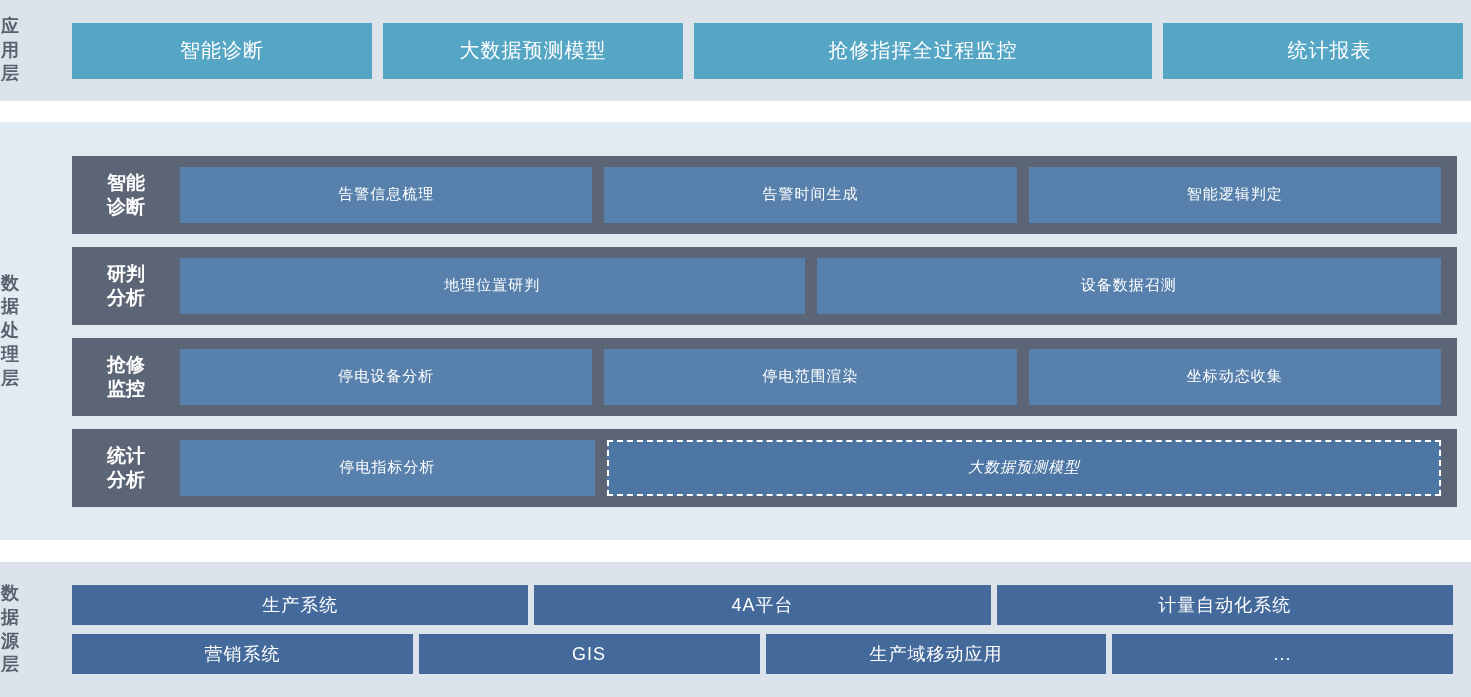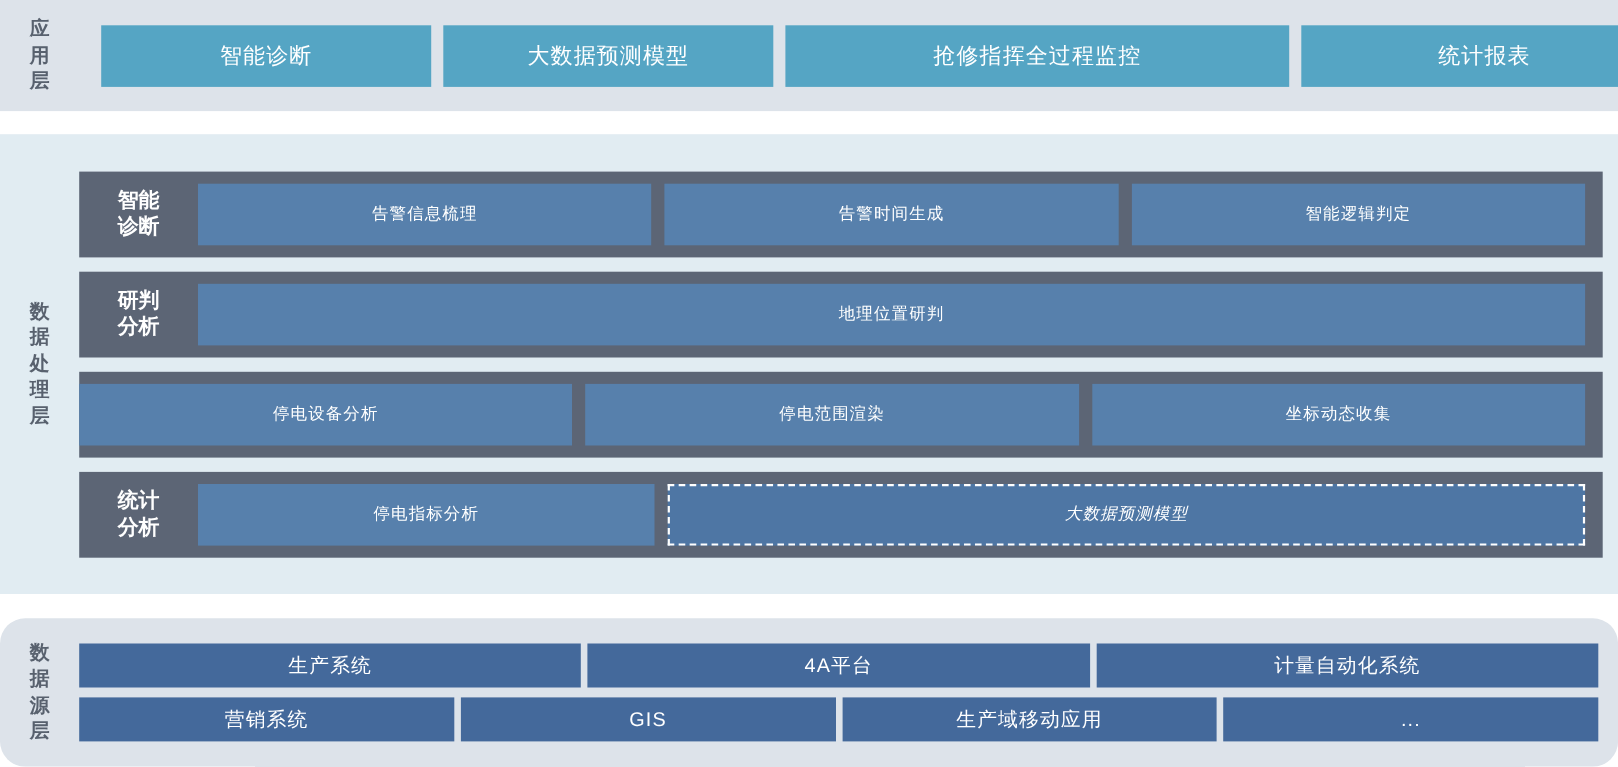--- a/index.html
+++ b/index.html
@@ -24,29 +24,29 @@
   .layer {
     position: absolute;
     left: 0;
     width: 1471px;
     display: flex;
     align-items: stretch;
   }
 
   .layer-app   { top: 0;   height: 101px; background: #dde3ea; }
   .layer-proc  { top: 122px; height: 418px; background: #e1ecf2; }
-  .layer-src   { top: 562px; height: 135px; background: #dde3ea; border-radius: 23px; }
+  .layer-src   { top: 562px; height: 135px; background: #dde3ea; }
 
   
   .layer-label {
     width: 72px;
     flex: 0 0 72px;
     display: flex;
     align-items: center;
-    justify-content: center;
+    justify-content: flex-start;
     color: #58616e;
     font-weight: bold;
     font-size: 18px;
     line-height: 1.32;
     letter-spacing: 0;
     text-align: center;
     writing-mode: horizontal-tb;
     user-select: none;
   }
   .layer-label span {
@@ -68,21 +68,21 @@
     background: #55a5c4;
     color: #ffffff;
     height: 56px;
     display: flex;
     align-items: center;
     justify-content: center;
     font-size: 20px;
     letter-spacing: 1px;
     white-space: nowrap;
   }
-  .app-box.w1 { flex: 0 0 300px; margin-left: 20px; }
+  .app-box.w1 { flex: 0 0 300px; }
   .app-box.w2 { flex: 0 0 300px; }
   .app-box.w3 { flex: 0 0 458px; }
   .app-box.w4 { flex: 0 0 300px; padding-left: 33px; }
 
   
   .proc-body {
     flex: 1 1 auto;
     display: flex;
     flex-direction: column;
     justify-content: center;
@@ -210,24 +210,29 @@
         </div>
       </div>
 
       <div class="proc-row">
         <div class="proc-row-label">研判
 分析</div>
         <div class="proc-cells">
           <div class="proc-cell">
             <span>地理位置研判</span>
           </div>
-        </div>
-      </div>
-
-      <div class="proc-row">
+          <div class="proc-cell">
+            <span>设备数据召测</span>
+          </div>
+        </div>
+      </div>
+
+      <div class="proc-row">
+        <div class="proc-row-label">抢修
+监控</div>
         <div class="proc-cells">
           <div class="proc-cell">
             <span>停电设备分析</span>
           </div>
           <div class="proc-cell">
             <span>停电范围渲染</span>
           </div>
           <div class="proc-cell">
             <span>坐标动态收集</span>
           </div>

